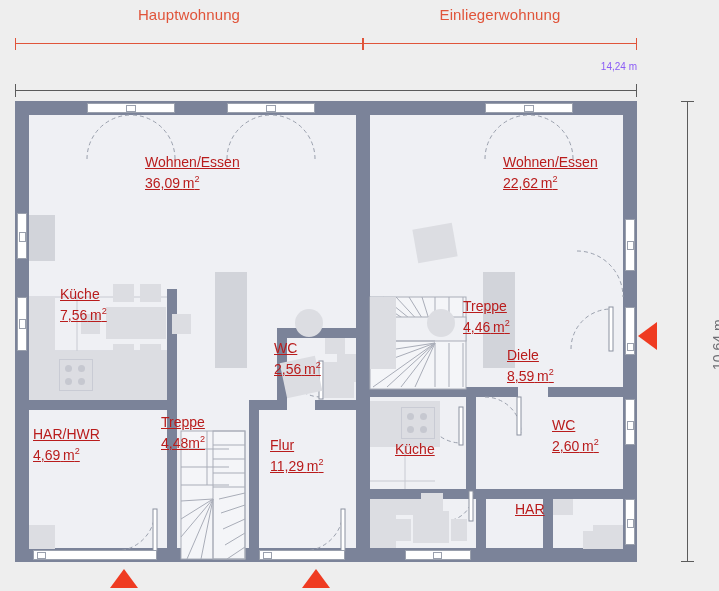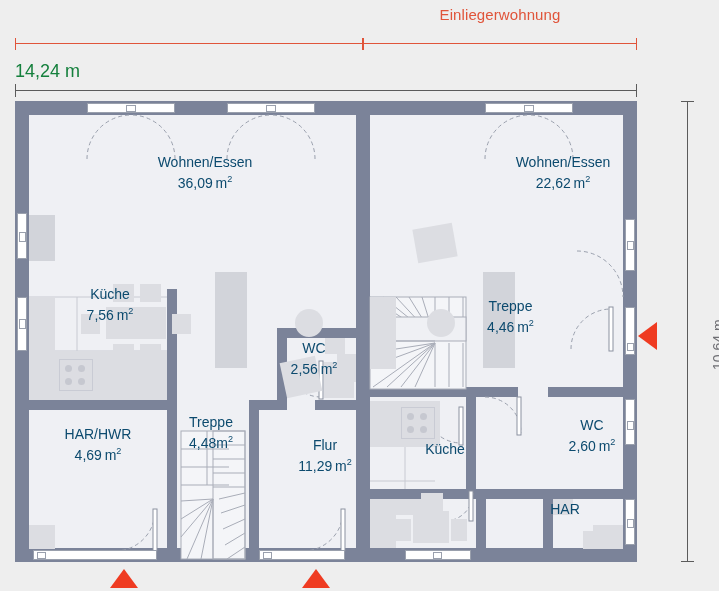--- a/index.html
+++ b/index.html
@@ -24,22 +24,22 @@
   .red-dim .line{position:absolute;left:0;top:5px;height:1px;background:#e0543a;width:100%;}
   .red-dim .tick{position:absolute;top:0;width:1px;height:12px;background:#e0543a;}
 
   
   .dim-top{position:absolute;left:15px;top:84px;width:622px;height:12px;}
   .dim-top .line{position:absolute;left:0;top:6px;height:1px;background:#5b5b5b;width:100%;}
   .dim-top .tick{position:absolute;top:0;width:1px;height:13px;background:#5b5b5b;}
   .dim-top .tick.l{left:0;}
   .dim-top .tick.r{right:0;}
   .dim-top-text{
-    position:absolute;left:0;top:62px;width:622px;text-align:left;
-    color:#15803d;font-size:18px;
+    position:absolute;left:0;top:62px;width:622px;text-align:right;
+    color:#8b5cf6;font-size:10px;
   }
 
   
   .dim-right{position:absolute;left:681px;top:101px;width:12px;height:461px;}
   .dim-right .line{position:absolute;left:6px;top:0;width:1px;background:#5b5b5b;height:100%;}
   .dim-right .tick{position:absolute;left:0;width:13px;height:1px;background:#5b5b5b;}
   .dim-right .tick.t{top:0;}
   .dim-right .tick.b{bottom:0;}
   .dim-right-text{
     position:absolute;left:686px;top:300px;
@@ -54,22 +54,22 @@
 
   .wall{position:absolute;background:#7b8399;}
 
   
   .fx{position:absolute;background:#dcdde2;}
   .fx2{position:absolute;background:#d2d4da;}
   .fx-out{position:absolute;border:1px solid #c9cbd4;box-sizing:border-box;}
 
   
   .rlabel{
-    position:absolute;color:#0c4a6e;font-size:14px;line-height:17px;
-    text-align:center;white-space:nowrap;
+    position:absolute;color:#b91c1c;font-size:14px;line-height:17px;
+    white-space:nowrap;text-decoration:underline;
   }
   .rlabel .nm{display:block;}
   .rlabel .ar{display:block;}
   sup{font-size:.65em;vertical-align:super;}
 
   
   .win{position:absolute;background:#ffffff;border:1px solid #9aa0ad;box-sizing:border-box;}
   .win-box{position:absolute;border:1px solid #9aa0ad;background:#fff;box-sizing:border-box;}
 
   .entry-arrow{position:absolute;width:0;height:0;}
@@ -77,20 +77,21 @@
   .entry-left{border-top:14px solid transparent;border-bottom:14px solid transparent;border-right:19px solid #ef3b21;}
 
   svg.ov{position:absolute;left:0;top:0;width:622px;height:461px;overflow:visible;}
 </style>
 </head>
 <body>
 
 <div class="stage">
 
   <div class="apt-labels">
+    <div class="apt-label" style="left:15px;width:348px;">Hauptwohnung</div>
     <div class="apt-label" style="left:363px;width:274px;">Einliegerwohnung</div>
   </div>
 
   <div class="red-dim" style="left:15px;width:348px;">
     <div class="line"></div>
     <div class="tick" style="left:0;"></div>
     <div class="tick" style="right:0;"></div>
   </div>
   <div class="red-dim" style="left:363px;width:274px;">
     <div class="line"></div>
@@ -377,20 +378,24 @@
     <div class="rlabel" style="left:488px;top:53px;width:120px;">
       <span class="nm">Wohnen/Essen</span>
       <span class="ar"><span>22,62</span> <span>m</span><sup>2</sup></span>
     </div>
 
     <div class="rlabel" style="left:448px;top:197px;width:95px;">
       <span class="nm">Treppe</span>
       <span class="ar"><span>4,46</span> <span>m</span><sup>2</sup></span>
     </div>
 
+    <div class="rlabel" style="left:492px;top:246px;width:95px;">
+      <span class="nm">Diele</span>
+      <span class="ar"><span>8,59</span> <span>m</span><sup>2</sup></span>
+    </div>
 
     <div class="rlabel" style="left:537px;top:316px;width:80px;">
       <span class="nm">WC</span>
       <span class="ar"><span>2,60</span> <span>m</span><sup>2</sup></span>
     </div>
 
     <div class="rlabel" style="left:380px;top:340px;width:100px;">
       <span class="nm">Küche</span>
     </div>
 

